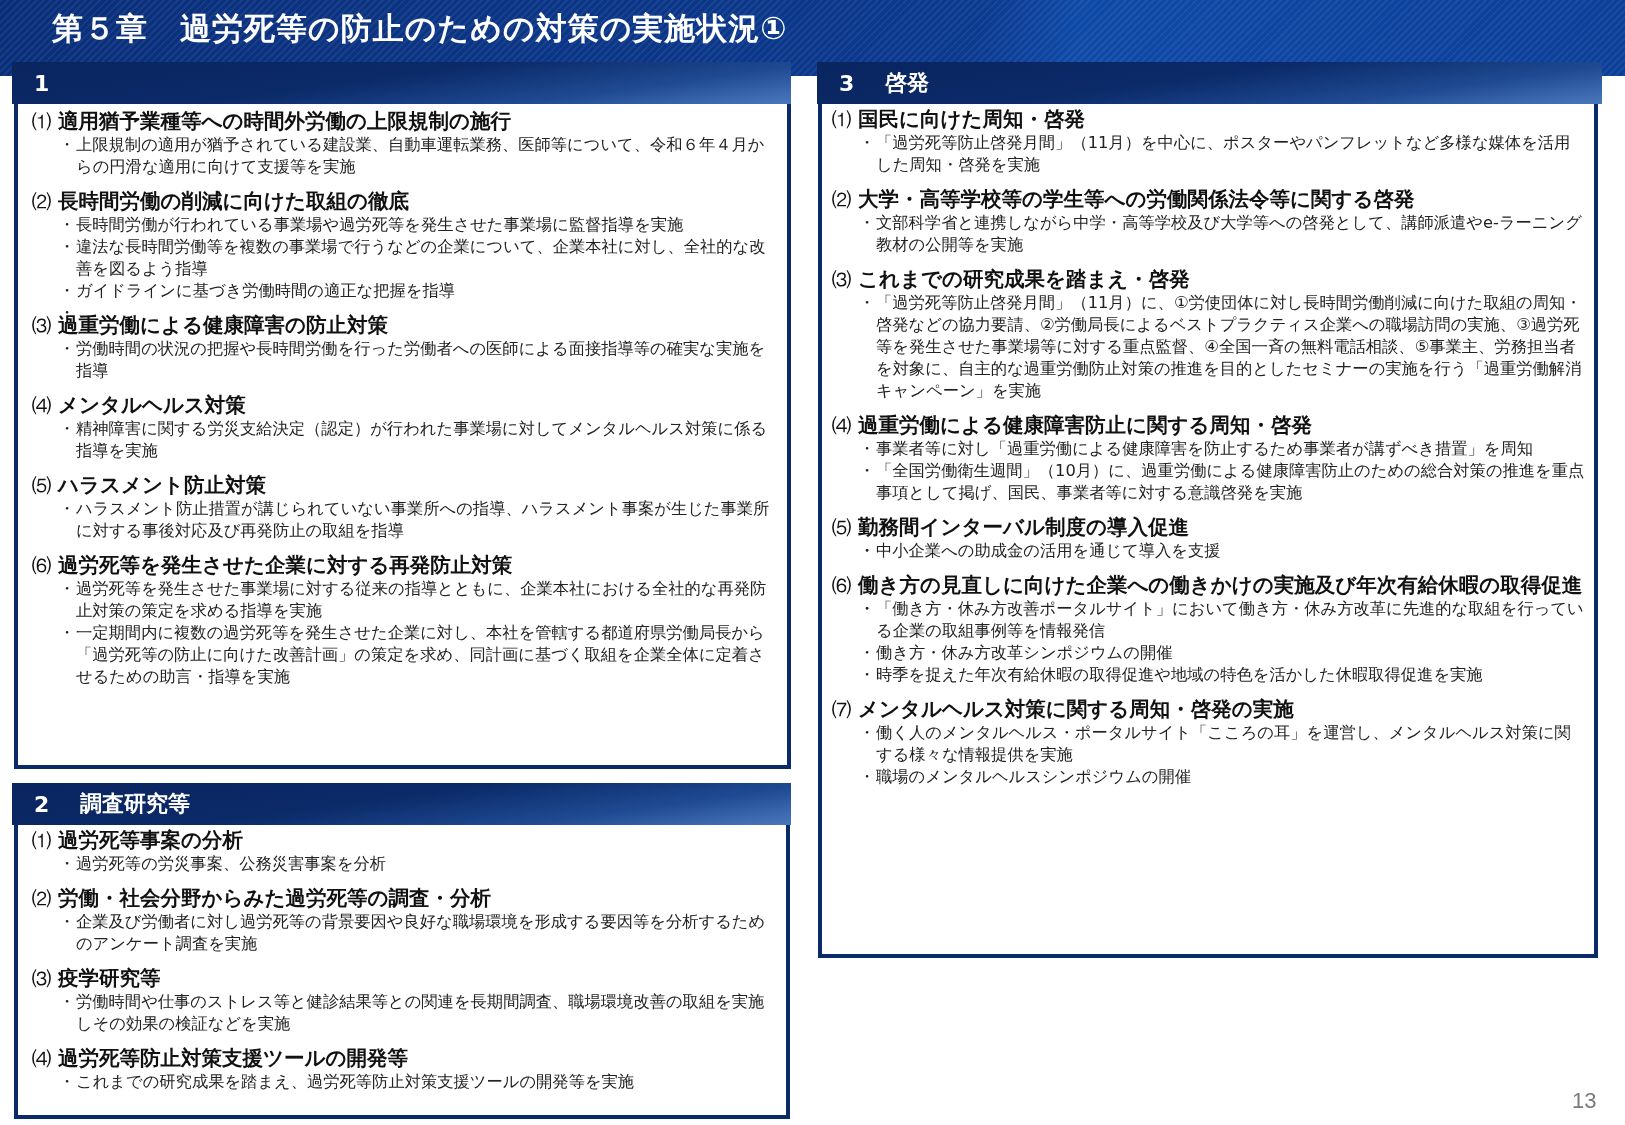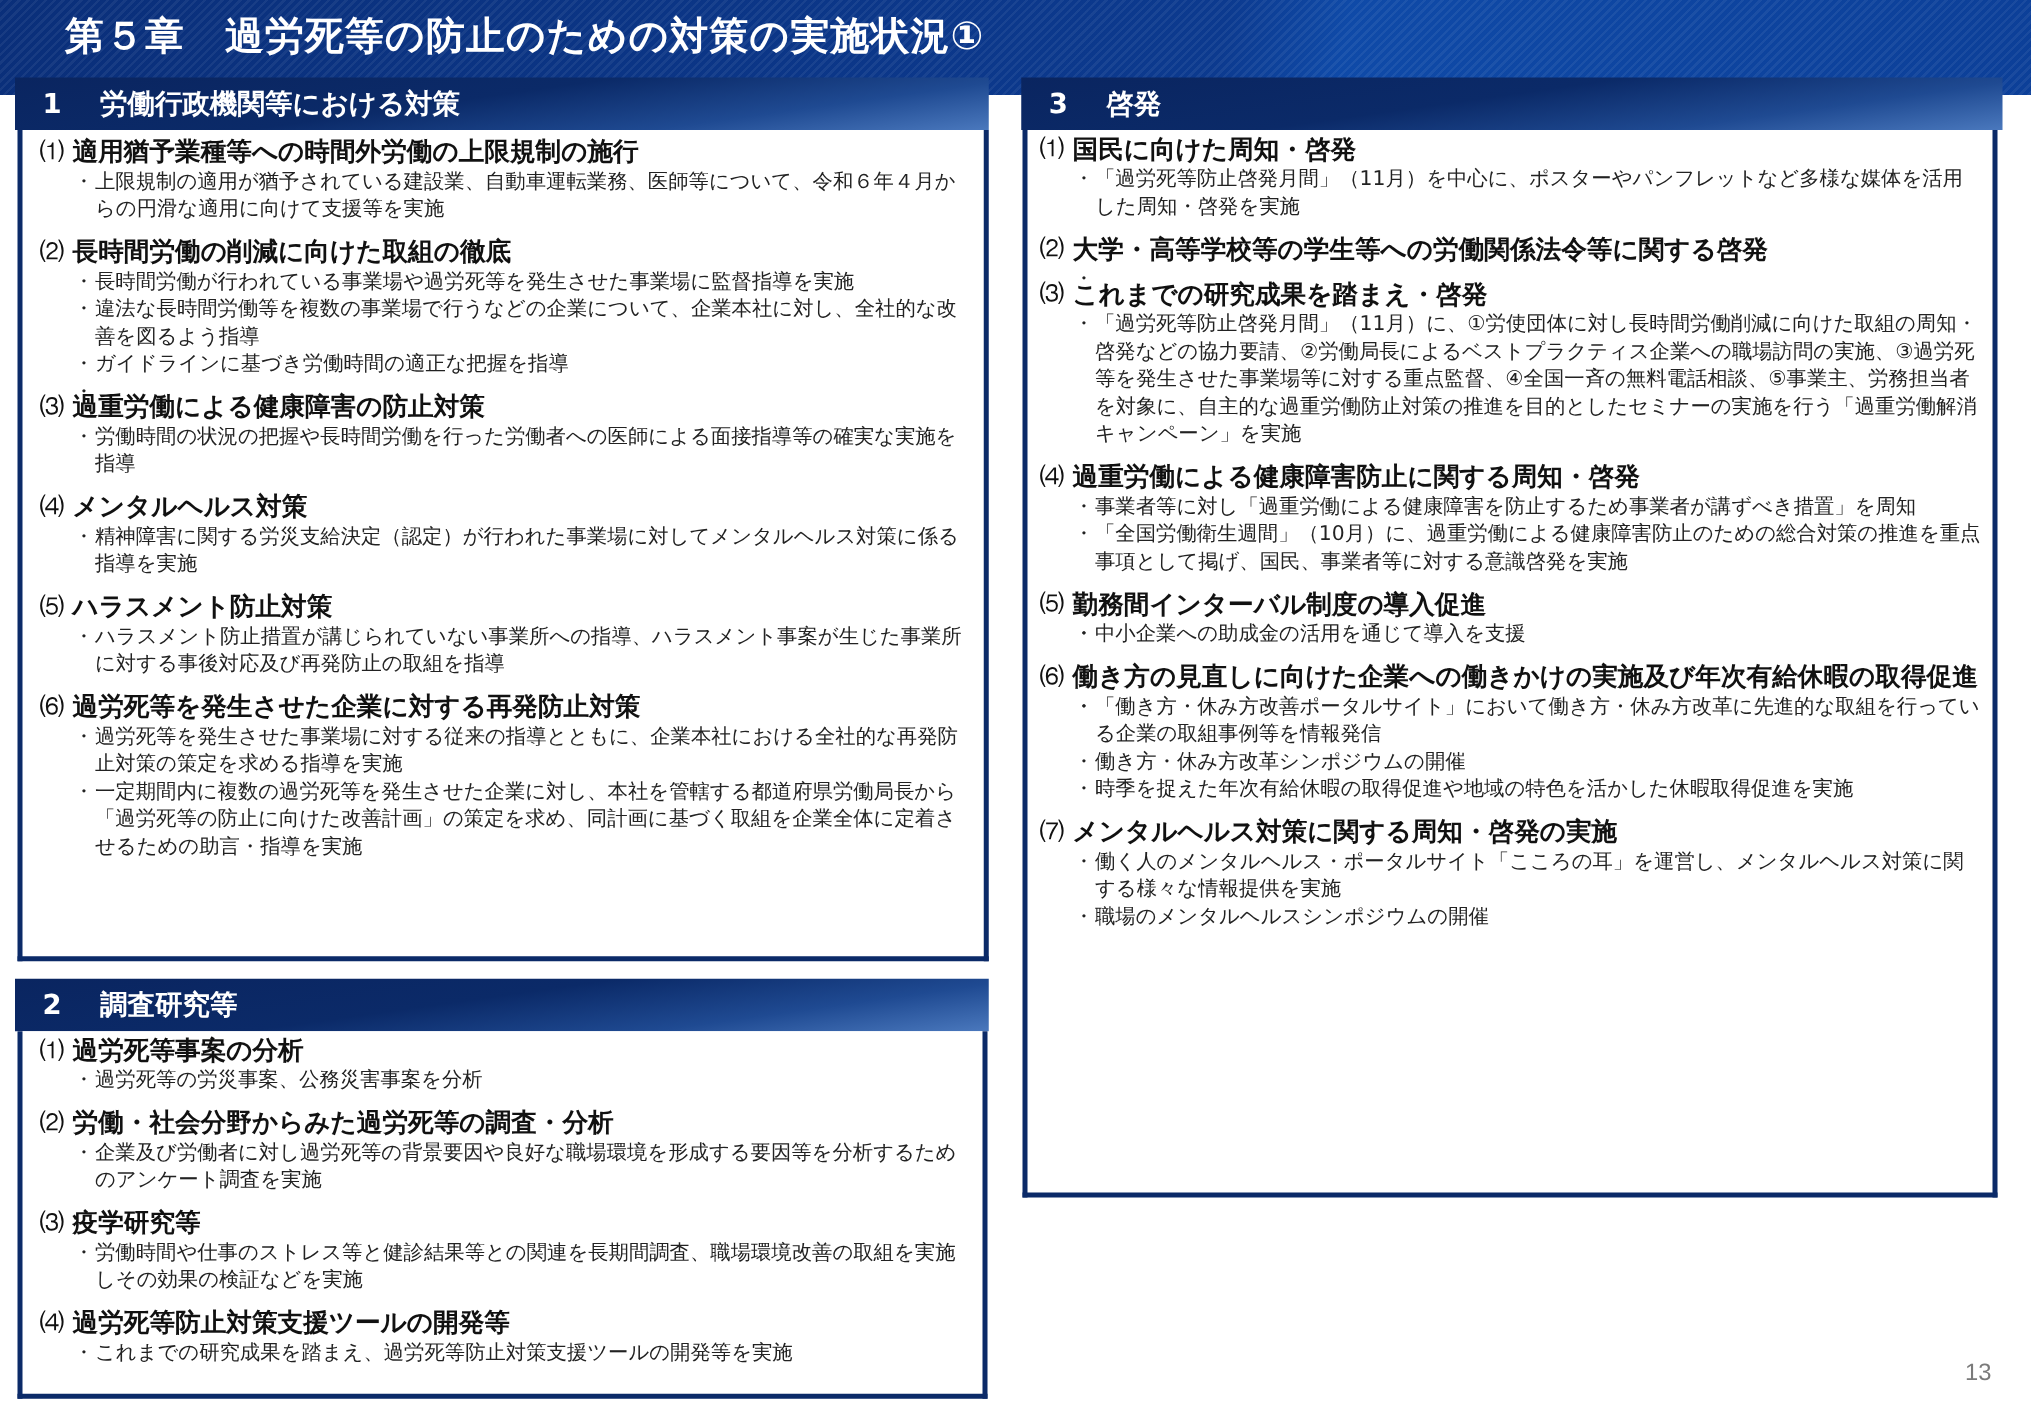--- a/index.html
+++ b/index.html
@@ -43,33 +43,32 @@
   .item-title .ttxt { flex: 1; }
   .bullets { list-style: none; padding-left: 26px; }
   .bullets li {
     font-size: 16.3px; line-height: 22px; color: #222;
     position: relative; padding-left: 18px; padding-right: 8px;
   }
   .bullets li .dot { position: absolute; left: 0; top: 0; width: 18px; text-align: center; }
 
   .page-num {
     position: absolute; left: 1572px; top: 1088px;
-    font-size: 19px; color: #7a7a7a; font-family: "Liberation Sans", sans-serif;
+    font-size: 22px; color: #7a7a7a; font-family: "Liberation Sans", sans-serif;
   }
 </style>
 </head>
 <body>
 
 <div class="title-bar">
   <div class="title">第５章　過労死等の防止のための対策の実施状況①</div>
 </div>
 
 <div class="sec-header" style="left:12px; top:62px; width:779px;">
   <span class="num">1</span>
-  <span>労働行政機関等における対策</span>
 </div>
 <div class="sec-box" style="left:14px; top:104px; width:777px; height:665px; padding-top:4px;">
   <div class="items">
       <div class="item">
         <div class="item-title">
           <span class="paren">⑴</span>
           <span class="ttxt">適用猶予業種等への時間外労働の上限規制の施行</span>
         </div>
         <ul class="bullets">
           <li><span class="dot">・</span><span>上限規制の適用が猶予されている建設業、自動車運転業務、医師等について、令和６年４月からの円滑な適用に向けて支援等を実施</span></li>
@@ -186,21 +185,21 @@
         <ul class="bullets">
           <li><span class="dot">・</span><span>「過労死等防止啓発月間」（11月）を中心に、ポスターやパンフレットなど多様な媒体を活用した周知・啓発を実施</span></li>
         </ul>
       </div>
       <div class="item">
         <div class="item-title">
           <span class="paren">⑵</span>
           <span class="ttxt">大学・高等学校等の学生等への労働関係法令等に関する啓発</span>
         </div>
         <ul class="bullets">
-          <li><span class="dot">・</span></li>
+          <li><span class="dot">・</span><span>文部科学省と連携しながら中学・高等学校及び大学等への啓発として、講師派遣やe-ラーニング教材の公開等を実施</span></li>
         </ul>
       </div>
       <div class="item">
         <div class="item-title">
           <span class="paren">⑶</span>
           <span class="ttxt">これまでの研究成果を踏まえ・啓発</span>
         </div>
         <ul class="bullets">
           <li><span class="dot">・</span><span>「過労死等防止啓発月間」（11月）に、①労使団体に対し長時間労働削減に向けた取組の周知・啓発などの協力要請、②労働局長によるベストプラクティス企業への職場訪問の実施、③過労死等を発生させた事業場等に対する重点監督、④全国一斉の無料電話相談、⑤事業主、労務担当者を対象に、自主的な過重労働防止対策の推進を目的としたセミナーの実施を行う「過重労働解消キャンペーン」を実施</span></li>
         </ul>

